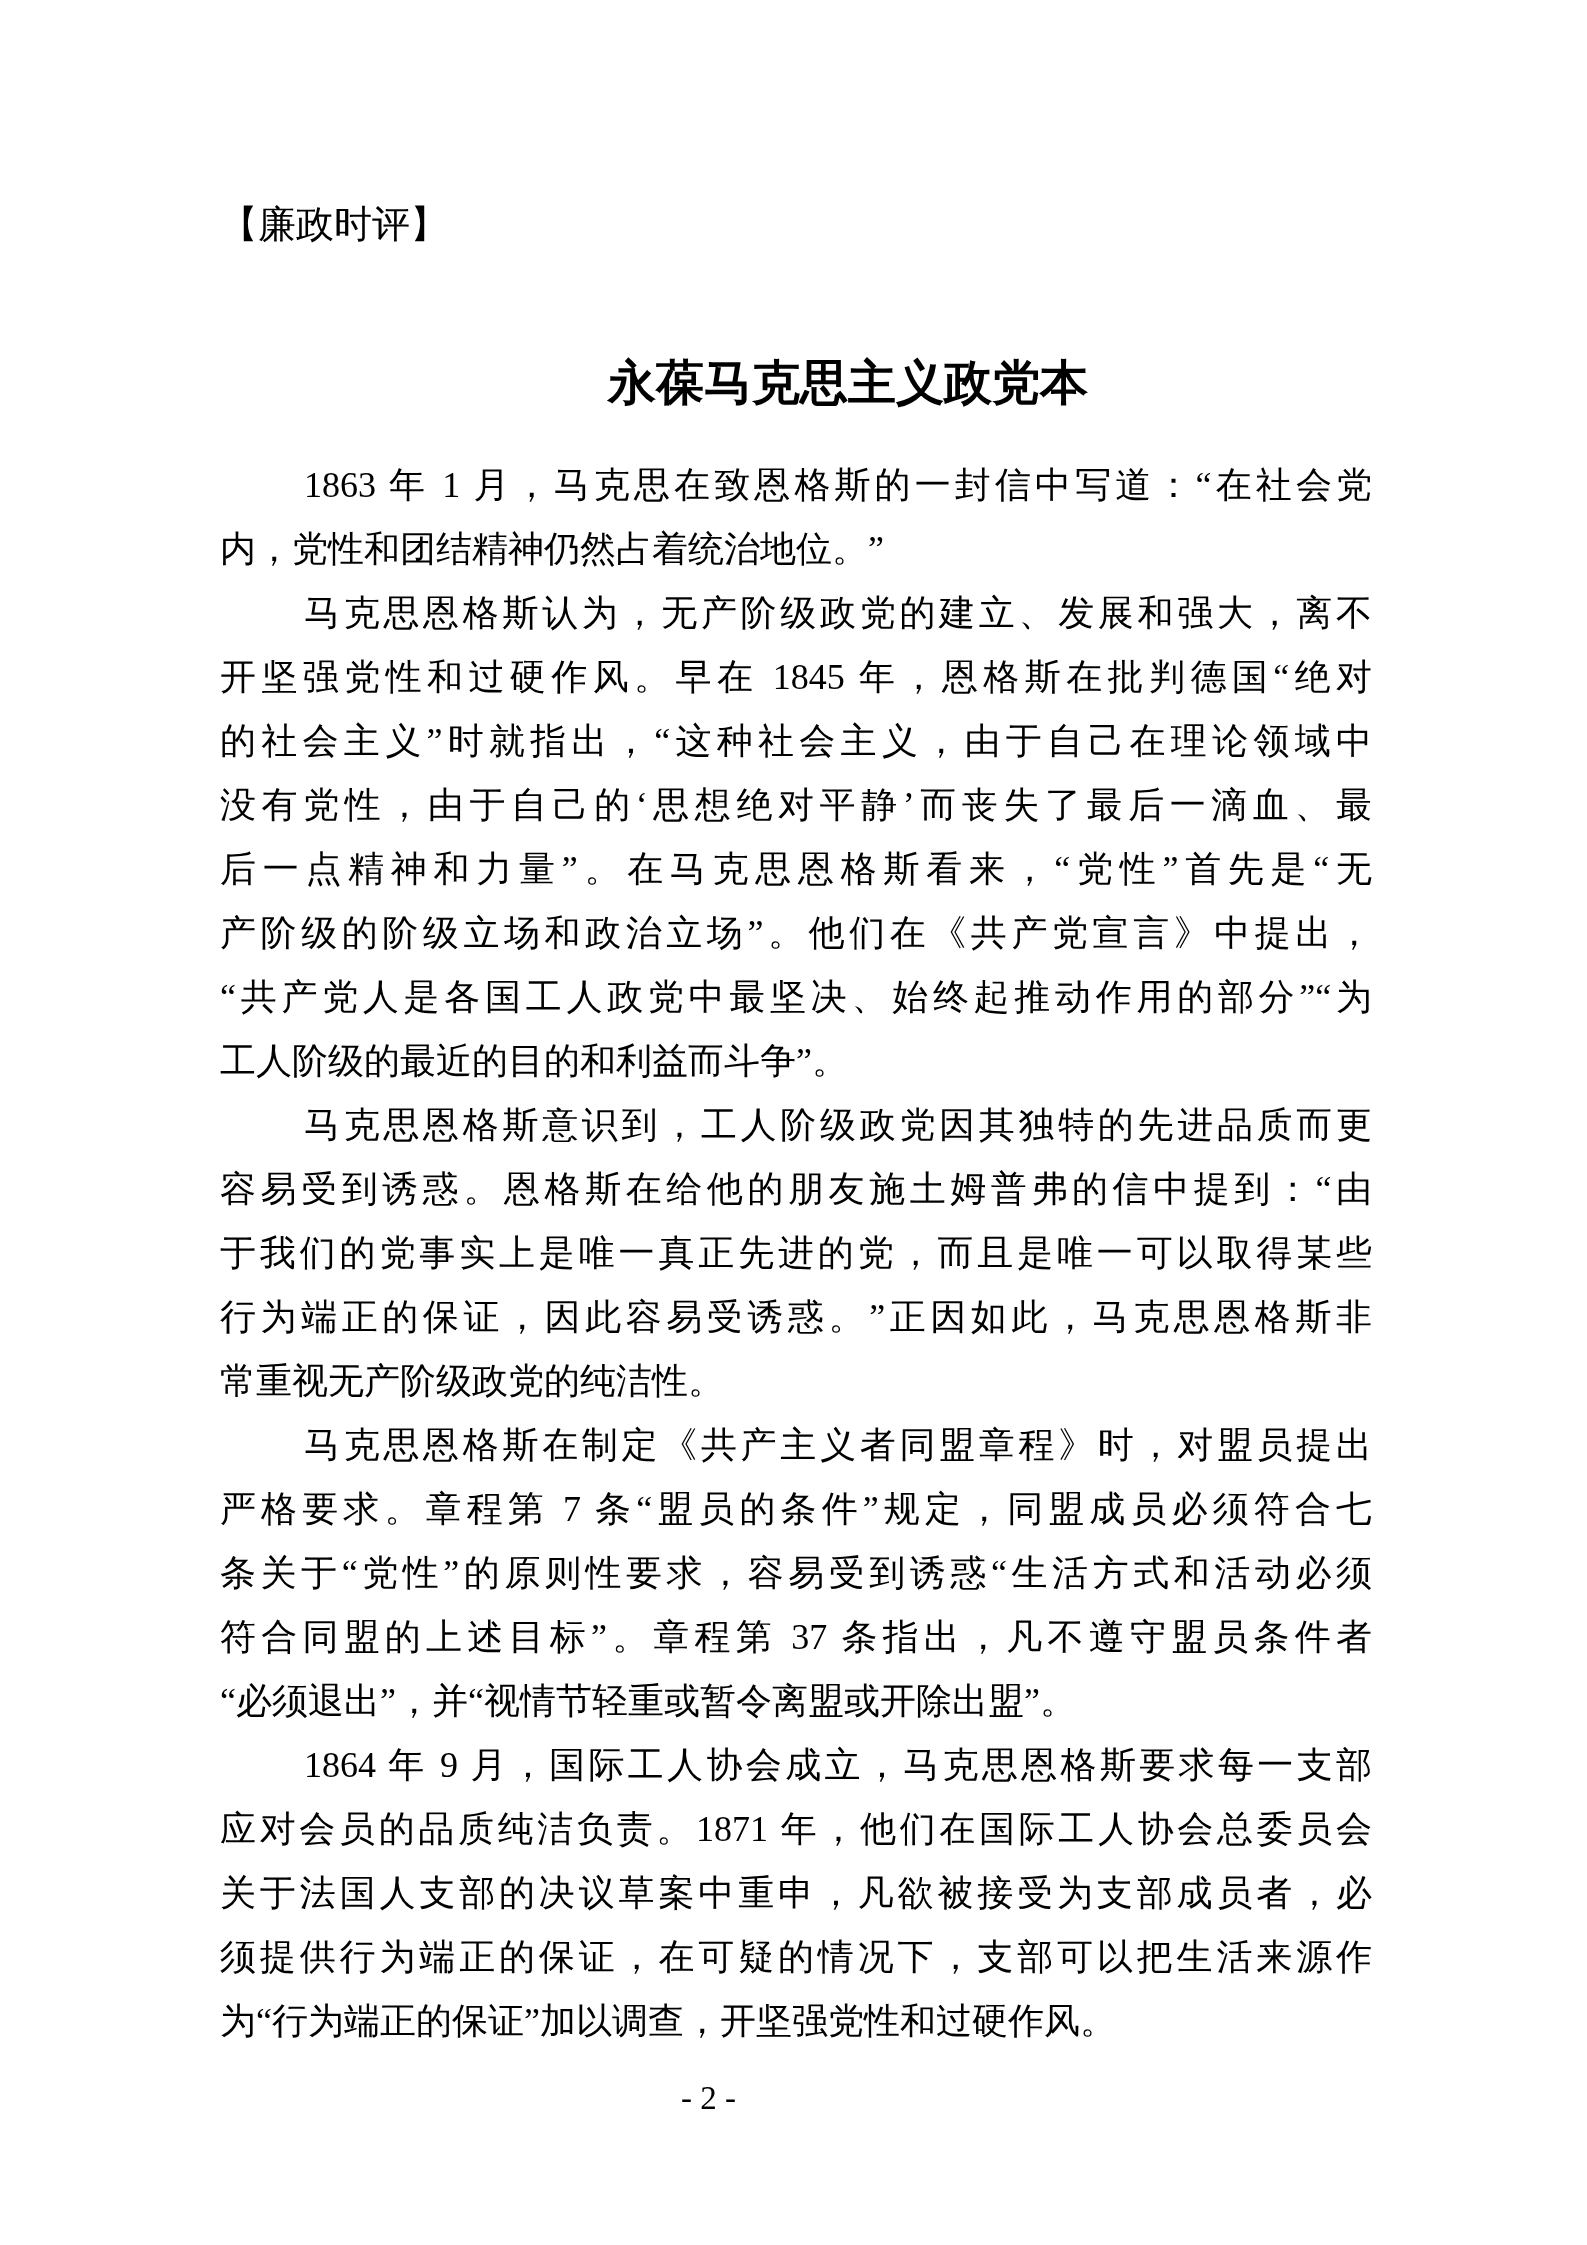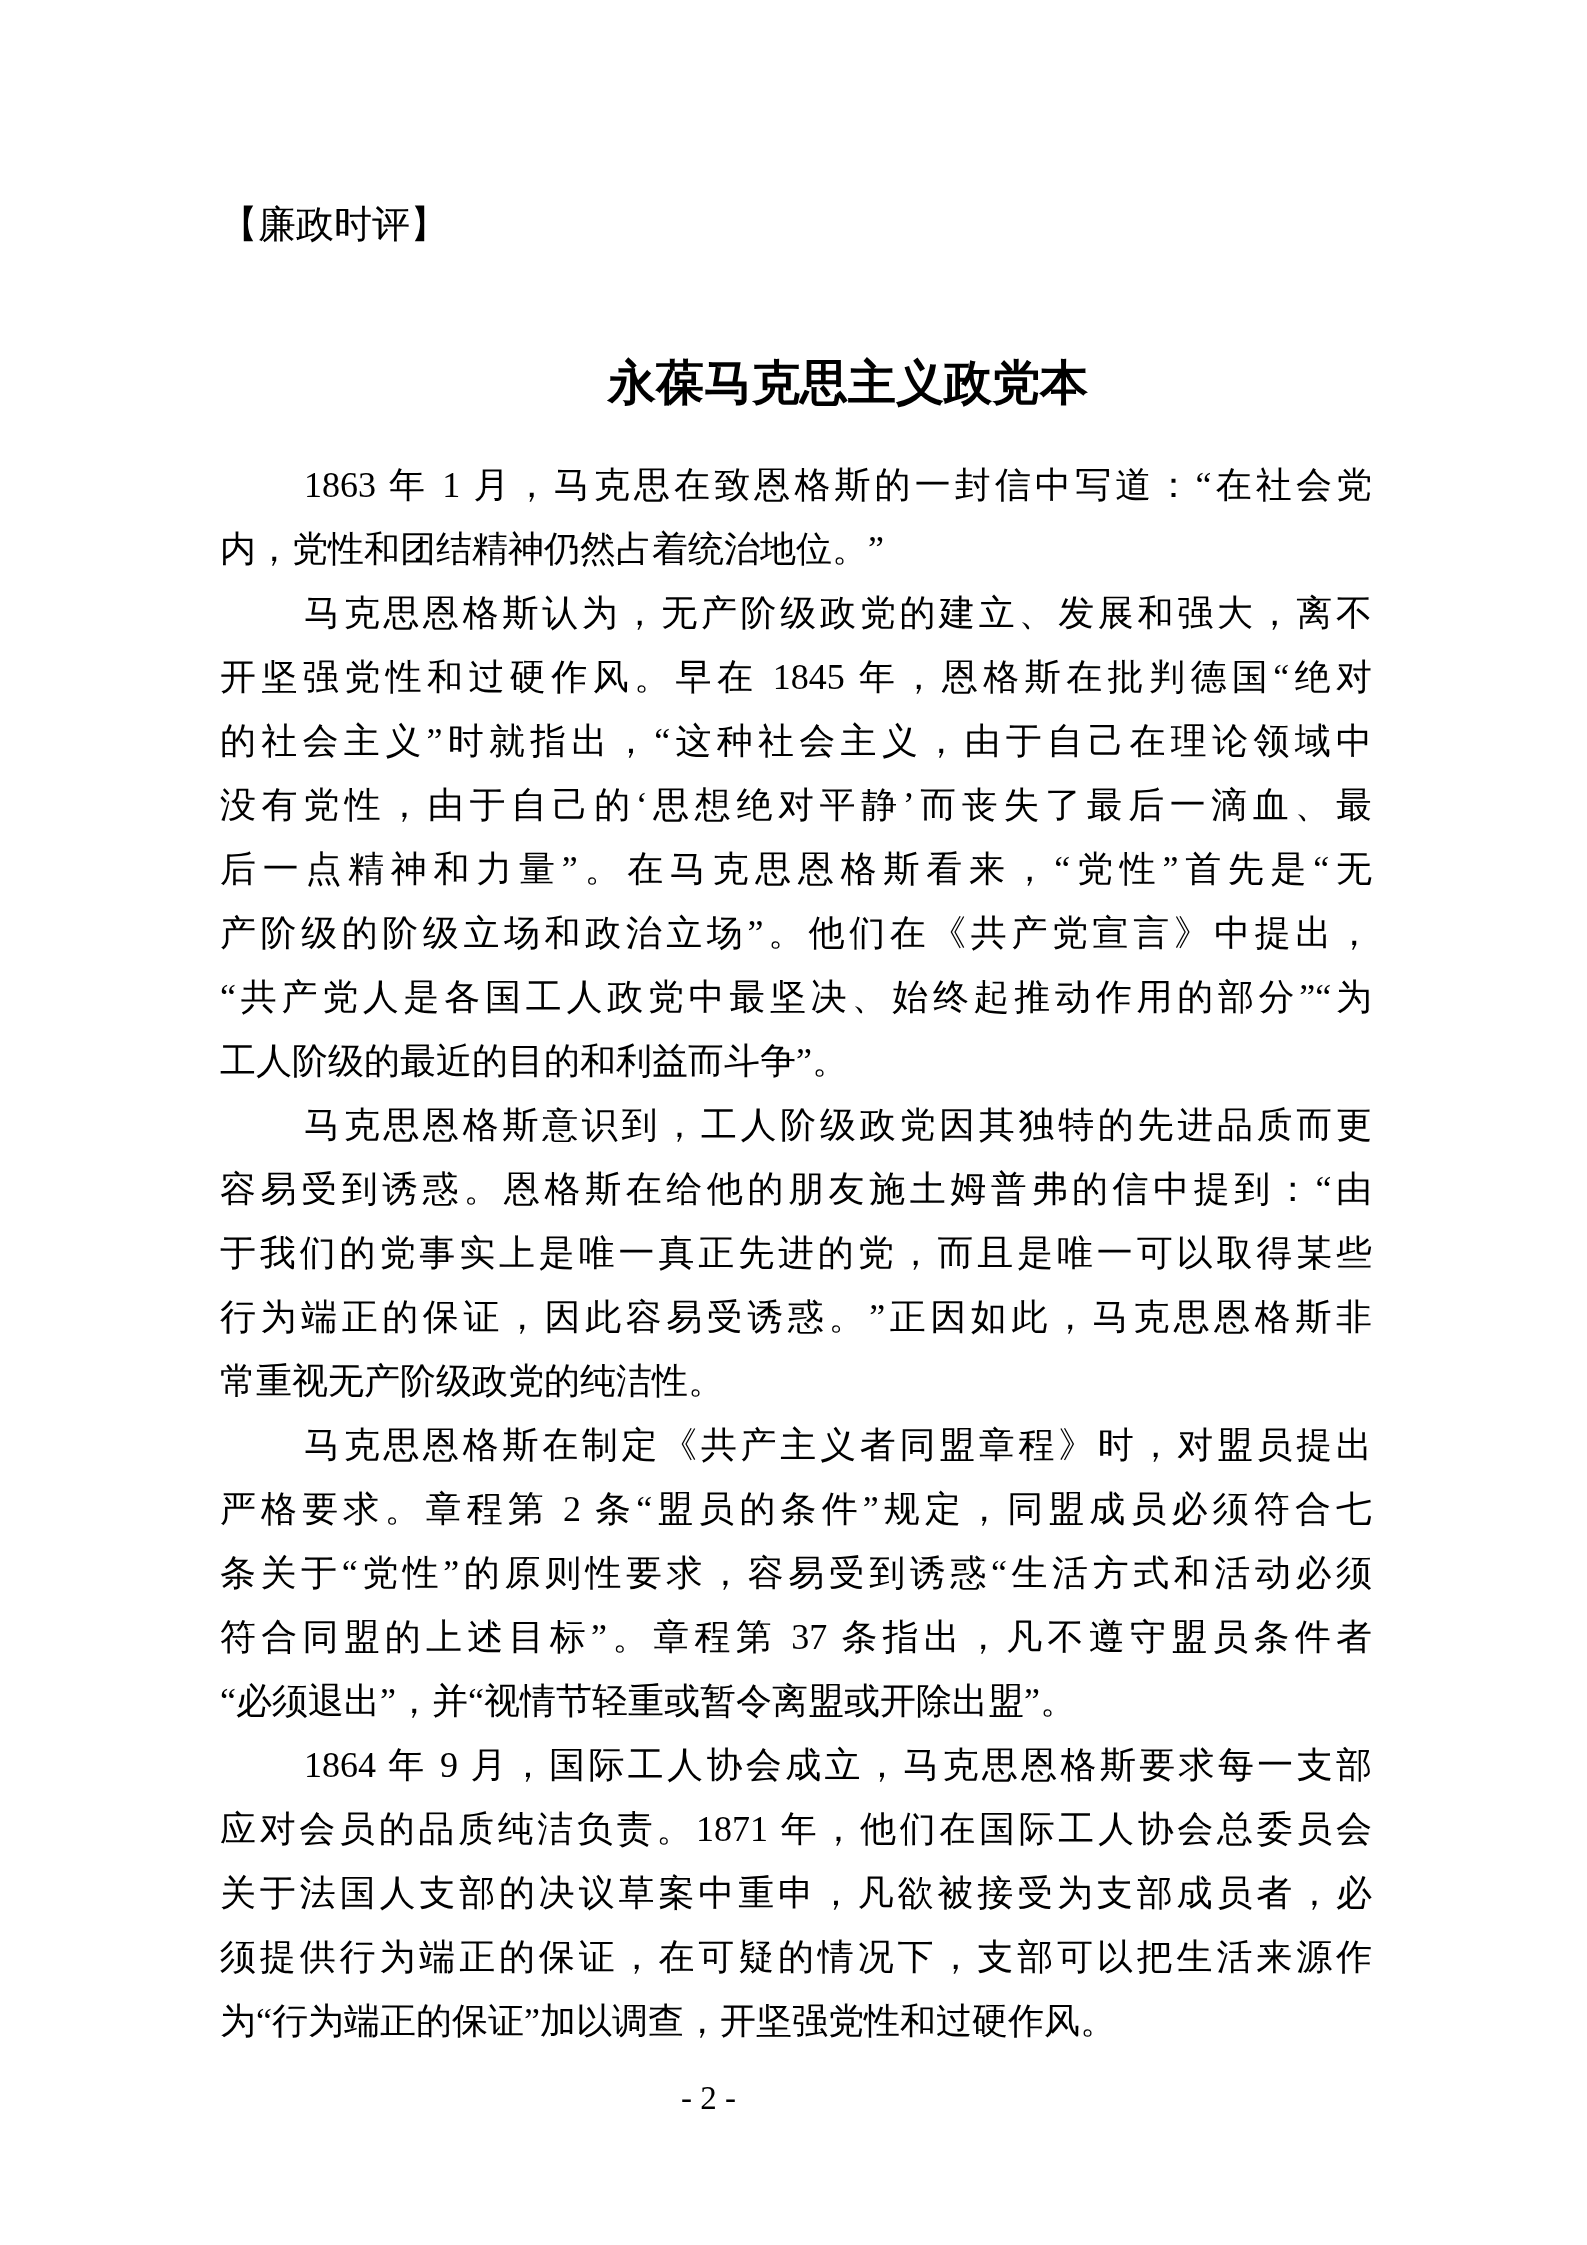--- a/index.html
+++ b/index.html
@@ -96,21 +96,21 @@
     <div>
       <div class="line indent">马克思恩格斯意识到，工人阶级政党因其独特的先进品质而更</div>
       <div class="line">容易受到诱惑。恩格斯在给他的朋友施土姆普弗的信中提到：“由</div>
       <div class="line">于我们的党事实上是唯一真正先进的党，而且是唯一可以取得某些</div>
       <div class="line">行为端正的保证，因此容易受诱惑。”正因如此，马克思恩格斯非</div>
       <div class="line end">常重视无产阶级政党的纯洁性。</div>
     </div>
 
     <div>
       <div class="line indent">马克思恩格斯在制定《共产主义者同盟章程》时，对盟员提出</div>
-      <div class="line">严格要求。章程第 2 条“盟员的条件”规定，同盟成员必须符合七</div>
+      <div class="line">严格要求。章程第 7 条“盟员的条件”规定，同盟成员必须符合七</div>
       <div class="line">条关于“党性”的原则性要求，容易受到诱惑“生活方式和活动必须</div>
       <div class="line">符合同盟的上述目标”。章程第 37 条指出，凡不遵守盟员条件者</div>
       <div class="line end">“必须退出”，并“视情节轻重或暂令离盟或开除出盟”。</div>
     </div>
 
     <div>
       <div class="line indent">1864 年 9 月，国际工人协会成立，马克思恩格斯要求每一支部</div>
       <div class="line">应对会员的品质纯洁负责。1871 年，他们在国际工人协会总委员会</div>
       <div class="line">关于法国人支部的决议草案中重申，凡欲被接受为支部成员者，必</div>
       <div class="line">须提供行为端正的保证，在可疑的情况下，支部可以把生活来源作</div>

